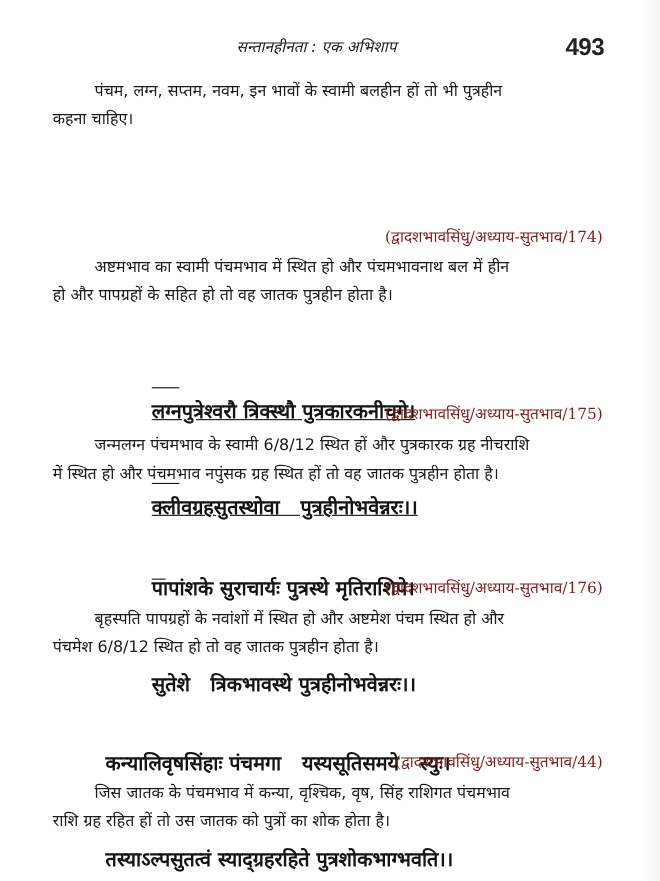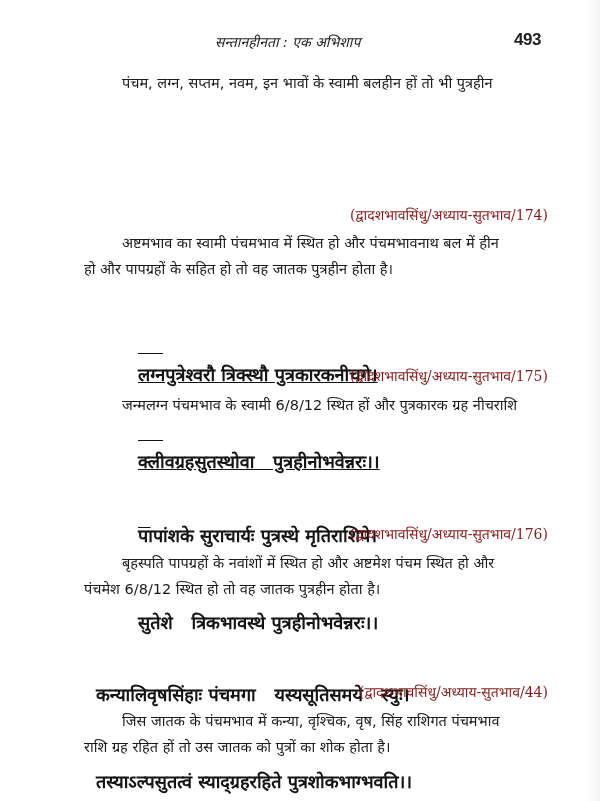--- a/index.html
+++ b/index.html
@@ -32,35 +32,34 @@
       left: 215px;
       top: 0;
       font-size: 14px;
       font-style: italic;
       color: #222;
     }
     .page-number {
       position: absolute;
       left: 514px;
       top: -2px;
-      font-size: 17px;
+      font-size: 22px;
       font-weight: bold;
       color: #222;
       font-family: "Liberation Sans", sans-serif;
       letter-spacing: -0.5px;
     }
     .prose {
       position: absolute;
       left: 48px;
       width: 500px;
       font-size: 14.5px;
       line-height: 26px;
       color: #1a1a1a;
       text-align: justify;
-      margin-left: 36px;
     }
     .prose .indent { display: inline-block; width: 38px; }
     .verse {
       position: absolute;
       font-size: 18px;
       font-weight: bold;
       line-height: 29px;
       color: #141414;
       white-space: pre;
     }
@@ -87,39 +86,41 @@
 
 <div class="page">
 
   <div class="running-header">
     <span class="running-title">सन्तानहीनता : एक अभिशाप</span>
     <span class="page-number">493</span>
   </div>
 
   <div class="prose" style="top:70px;">
     <div><span class="indent"></span><span>पंचम, लग्न, सप्तम, नवम, इन भावों के स्वामी बलहीन हों तो भी पुत्रहीन</span></div>
+    <div>कहना चाहिए।</div>
   </div>
 
   <div class="verse" style="top:141px; left:138px;">
   </div>
   <div class="citation" style="top:205px;">(द्वादशभावसिंधु/अध्याय-सुतभाव/174)</div>
 
   <div class="prose" style="top:230px;">
     <div><span class="indent"></span><span>अष्टमभाव का स्वामी पंचमभाव में स्थित हो और पंचमभावनाथ बल में हीन</span></div>
     <div>हो और पापग्रहों के सहित हो तो वह जातक पुत्रहीन होता है।</div>
   </div>
 
   <div class="verse" style="top:302px; left:138px;text-decoration:underline;">
     <span class="verse-line">लग्नपुत्रेश्वरौ त्रिक्स्थौ पुत्रकारकनीचगे।</span>
     <span class="verse-line">क्लीवग्रहसुतस्थोवा   पुत्रहीनोभवेन्नरः।।</span>
   </div>
   <div class="citation" style="top:366px;">(द्वादशभावसिंधु/अध्याय-सुतभाव/175)</div>
 
   <div class="prose" style="top:392px;">
     <div><span class="indent"></span><span>जन्मलग्न पंचमभाव के स्वामी 6/8/12 स्थित हों और पुत्रकारक ग्रह नीचराशि</span></div>
+    <div>में स्थित हो और पंचमभाव नपुंसक ग्रह स्थित हों तो वह जातक पुत्रहीन होता है।</div>
   </div>
 
   <div class="verse" style="top:463px; left:138px;">
     <span class="verse-line">पापांशके सुराचार्यः पुत्रस्थे मृतिराशिपे।</span>
     <span class="verse-line">सुतेशे   त्रिकभावस्थे पुत्रहीनोभवेन्नरः।।</span>
   </div>
   <div class="citation" style="top:524px;">(द्वादशभावसिंधु/अध्याय-सुतभाव/176)</div>
 
   <div class="prose" style="top:550px;">
     <div><span class="indent"></span><span>बृहस्पति पापग्रहों के नवांशों में स्थित हो और अष्टमेश पंचम स्थित हो और</span></div>

